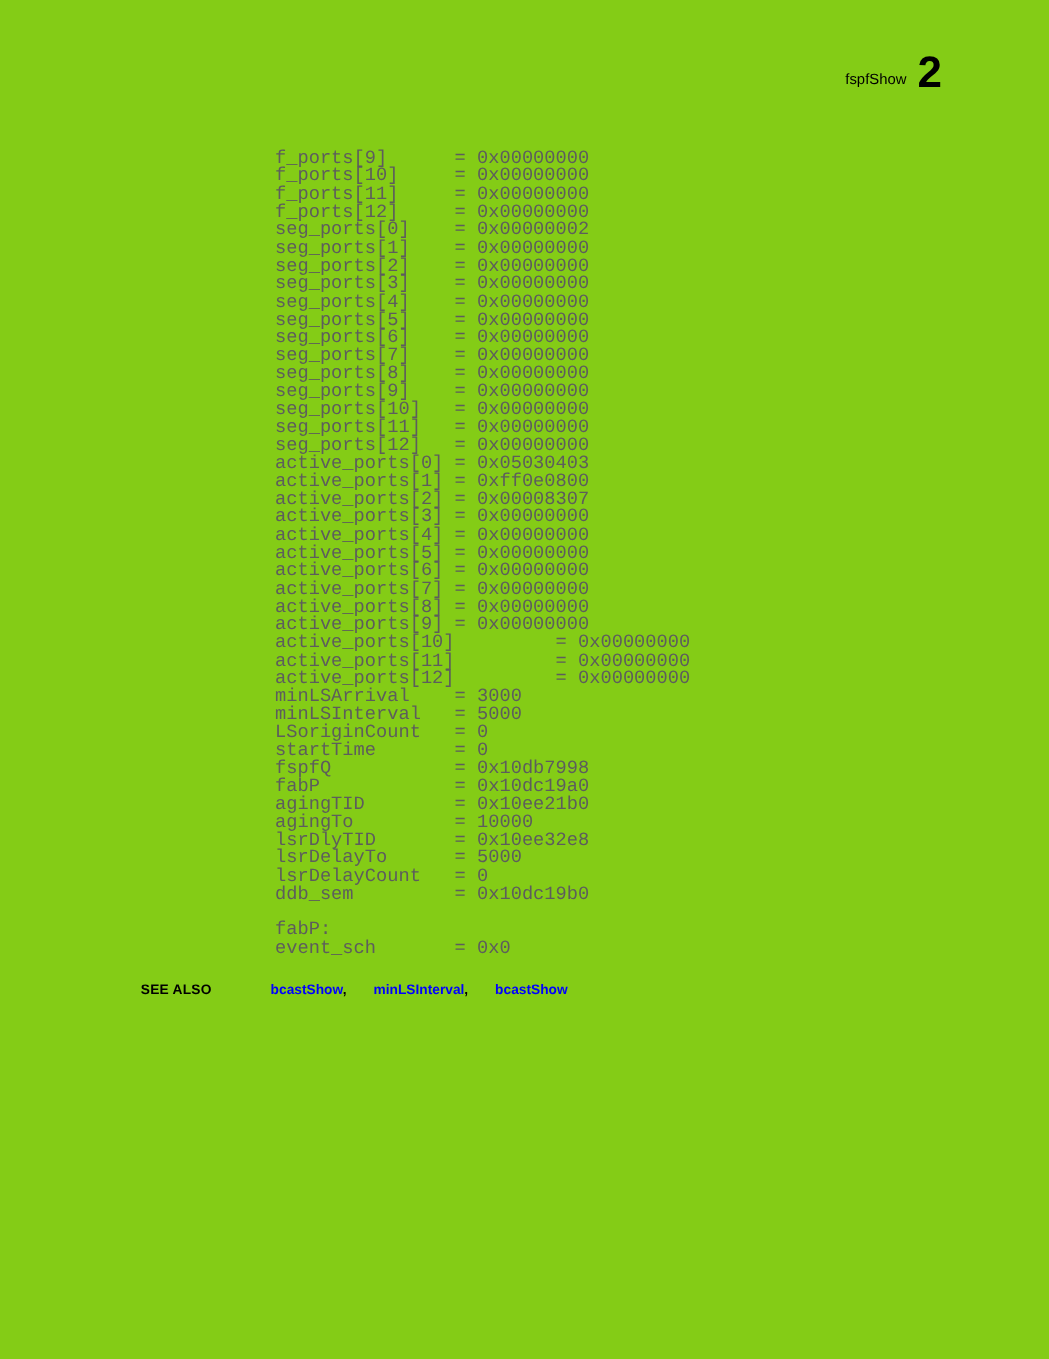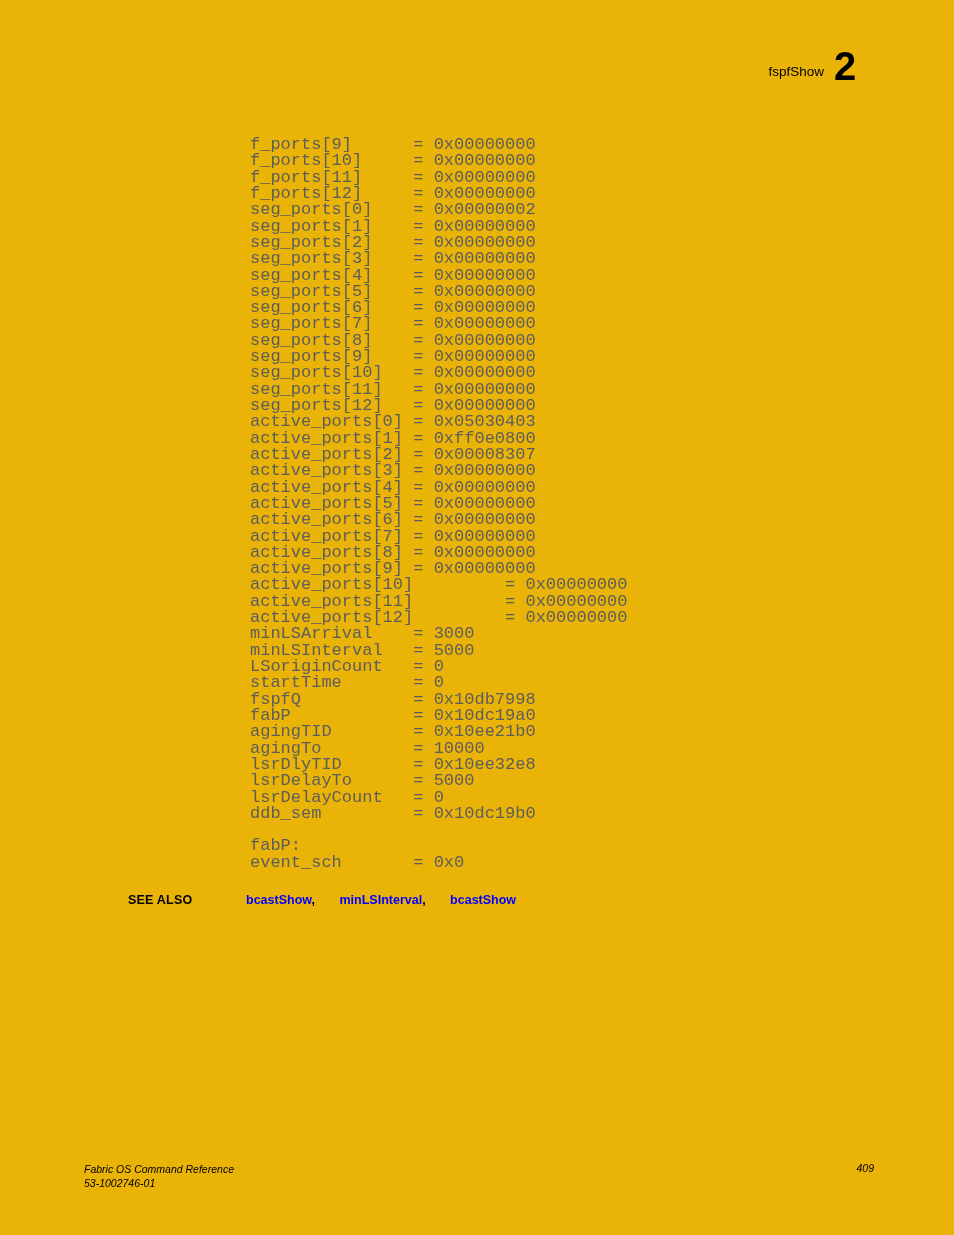--- a/index.html
+++ b/index.html
@@ -4,21 +4,21 @@
 <style>
   html, body {
     margin: 0;
     padding: 0;
     background: #ffffff;
   }
   .page {
     position: relative;
     width: 954px;
     height: 1235px;
-    background: #eab308;
+    background: #84cc16;
     overflow: hidden;
   }
 
   
   .header {
     position: absolute;
     top: 58px;
     left: 0;
     width: 954px;
     height: 46px;
@@ -141,21 +141,14 @@
     <div class="header-chapter">2</div>
   </div>
 
   <div class="code-block"><div class="code-line">f_ports[9]      = 0x00000000</div><div class="code-line">f_ports[10]     = 0x00000000</div><div class="code-line">f_ports[11]     = 0x00000000</div><div class="code-line">f_ports[12]     = 0x00000000</div><div class="code-line">seg_ports[0]    = 0x00000002</div><div class="code-line">seg_ports[1]    = 0x00000000</div><div class="code-line">seg_ports[2]    = 0x00000000</div><div class="code-line">seg_ports[3]    = 0x00000000</div><div class="code-line">seg_ports[4]    = 0x00000000</div><div class="code-line">seg_ports[5]    = 0x00000000</div><div class="code-line">seg_ports[6]    = 0x00000000</div><div class="code-line">seg_ports[7]    = 0x00000000</div><div class="code-line">seg_ports[8]    = 0x00000000</div><div class="code-line">seg_ports[9]    = 0x00000000</div><div class="code-line">seg_ports[10]   = 0x00000000</div><div class="code-line">seg_ports[11]   = 0x00000000</div><div class="code-line">seg_ports[12]   = 0x00000000</div><div class="code-line">active_ports[0] = 0x05030403</div><div class="code-line">active_ports[1] = 0xff0e0800</div><div class="code-line">active_ports[2] = 0x00008307</div><div class="code-line">active_ports[3] = 0x00000000</div><div class="code-line">active_ports[4] = 0x00000000</div><div class="code-line">active_ports[5] = 0x00000000</div><div class="code-line">active_ports[6] = 0x00000000</div><div class="code-line">active_ports[7] = 0x00000000</div><div class="code-line">active_ports[8] = 0x00000000</div><div class="code-line">active_ports[9] = 0x00000000</div><div class="code-line">active_ports[10]         = 0x00000000</div><div class="code-line">active_ports[11]         = 0x00000000</div><div class="code-line">active_ports[12]         = 0x00000000</div><div class="code-line">minLSArrival    = 3000</div><div class="code-line">minLSInterval   = 5000</div><div class="code-line">LSoriginCount   = 0</div><div class="code-line">startTime       = 0</div><div class="code-line">fspfQ           = 0x10db7998</div><div class="code-line">fabP            = 0x10dc19a0</div><div class="code-line">agingTID        = 0x10ee21b0</div><div class="code-line">agingTo         = 10000</div><div class="code-line">lsrDlyTID       = 0x10ee32e8</div><div class="code-line">lsrDelayTo      = 5000</div><div class="code-line">lsrDelayCount   = 0</div><div class="code-line">ddb_sem         = 0x10dc19b0</div><div class="code-line">&nbsp;</div><div class="code-line">fabP:</div><div class="code-line">event_sch       = 0x0</div></div>
 
   <div class="see-also">
     <div class="see-also-label">SEE ALSO</div>
     <div class="see-also-links"><span class="xref">bcastShow</span><span class="sep">, </span><span class="xref">minLSInterval</span><span class="sep">, </span><span class="xref">bcastShow</span></div>
   </div>
 
-  <div class="footer">
-    <div class="footer-left">
-      <div>Fabric OS Command Reference</div>
-      <div>53-1002746-01</div>
-    </div>
-    <div class="footer-page">409</div>
-  </div>
 
 </div>
 
 </body></html>

